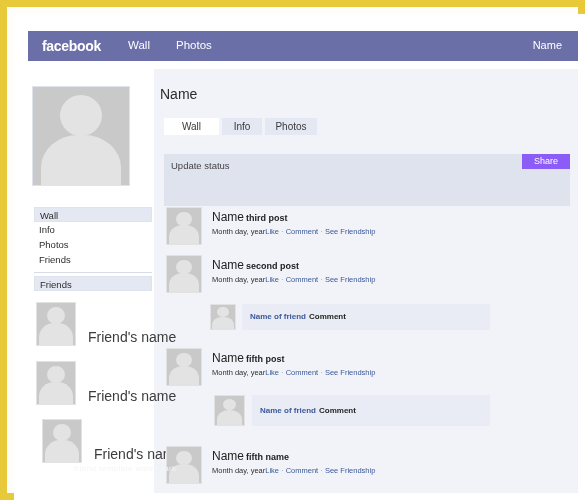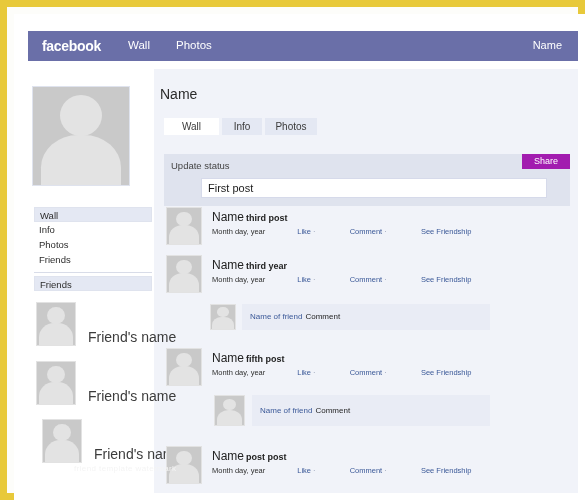--- a/index.html
+++ b/index.html
@@ -143,21 +143,21 @@
     left: 7px; top: 6px;
     font-size: 9.5px;
     color: #444;
   }
   #share-button {
     position: absolute;
     right: 0px; top: 0px;
     width: 48px; height: 15px;
     line-height: 15px;
     text-align: center;
-    background: #a21caf;
+    background: #8b5cf6;
     color: #ffffff;
     font-size: 9px;
   }
   #status-input {
     position: absolute;
     left: 37px; top: 24px;
     width: 346px; height: 20px;
     background: #ffffff;
     border: 1px solid #d6daea;
     box-sizing: border-box;
@@ -263,30 +263,30 @@
     margin-left: 2px;
   }
   .post-meta {
     margin-top: 2px;
     font-size: 7.5px;
     color: #2f2f2f;
     white-space: nowrap;
   }
   .post-meta .lnk {
     color: #3b5998;
-    padding-left: 32px;
   }
   .post-meta .sep {
     color: #9aa2b8;
   }
 
   
   .comment {
     position: absolute;
     height: 28px;
+    font-weight: bold;
   }
   .comment-ph {
     position: absolute;
     left: 0; top: 0;
     border: 1px solid #e2e2e2;
     box-sizing: border-box;
   }
   .comment-ph .head { left: 27%; top: 10%; width: 46%; height: 40%; }
   .comment-ph .body { left: 6%; top: 48%; width: 88%; height: 56%; }
   .comment-bubble {
@@ -339,21 +339,20 @@
 
     <div id="tabs">
       <div class="tab active" id="tab-wall">Wall</div>
       <div class="tab" id="tab-info">Info</div>
       <div class="tab" id="tab-photos">Photos</div>
     </div>
 
     <div id="status-box">
       <div id="status-label">Update status</div>
       <div id="share-button">Share</div>
-      <input id="status-input" type="text" value="First post" style="">
     </div>
 
     <div id="side-nav">
       <div class="side-item active">Wall</div>
       <div class="side-item">Info</div>
       <div class="side-item">Photos</div>
       <div class="side-item">Friends</div>
     </div>
     <div id="side-divider"></div>
     <div id="friends-header">Friends</div>
@@ -396,21 +395,21 @@
         </div>
       </div>
     </div>
 
     <div class="post" style="top:241px">
       <div class="ph post-ph">
         <div class="head"></div>
         <div class="body"></div>
       </div>
       <div class="post-body">
-        <span class="post-author">Name</span><span class="post-text">third year</span>
+        <span class="post-author">Name</span><span class="post-text">second post</span>
         <div class="post-meta">
           <span>Month day, year</span><span class="lnk">Like</span>
           <span class="sep">·</span>
           <span class="lnk">Comment</span>
           <span class="sep">·</span>
           <span class="lnk">See Friendship</span>
         </div>
       </div>
     </div>
 
@@ -454,21 +453,21 @@
         </div>
       </div>
     </div>
 
     <div class="post" style="top:432px">
       <div class="ph post-ph">
         <div class="head"></div>
         <div class="body"></div>
       </div>
       <div class="post-body">
-        <span class="post-author">Name</span><span class="post-text">post post</span>
+        <span class="post-author">Name</span><span class="post-text">fifth name</span>
         <div class="post-meta">
           <span>Month day, year</span><span class="lnk">Like</span>
           <span class="sep">·</span>
           <span class="lnk">Comment</span>
           <span class="sep">·</span>
           <span class="lnk">See Friendship</span>
         </div>
       </div>
     </div>
 

